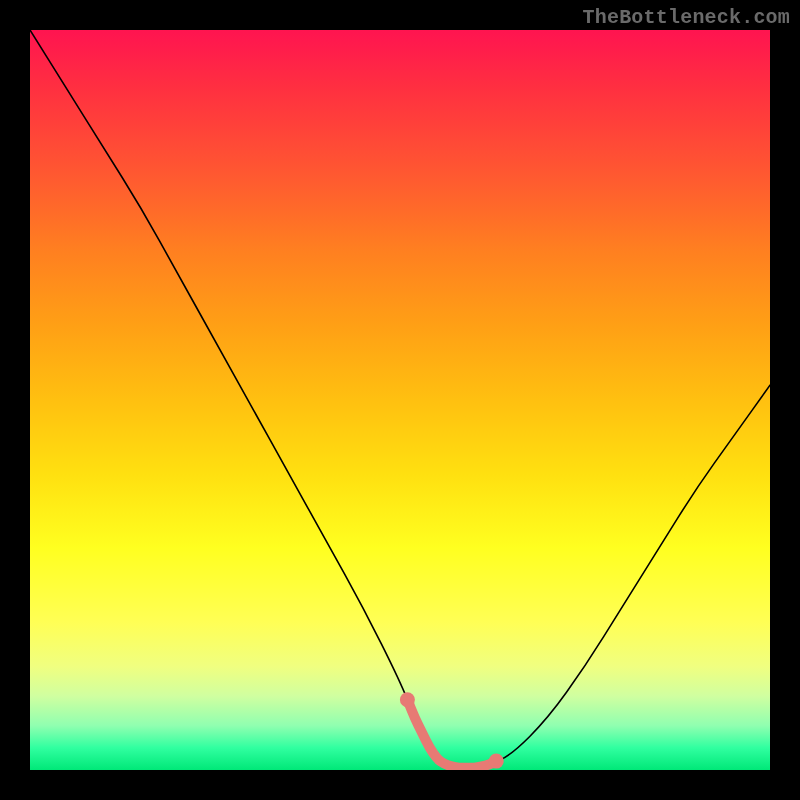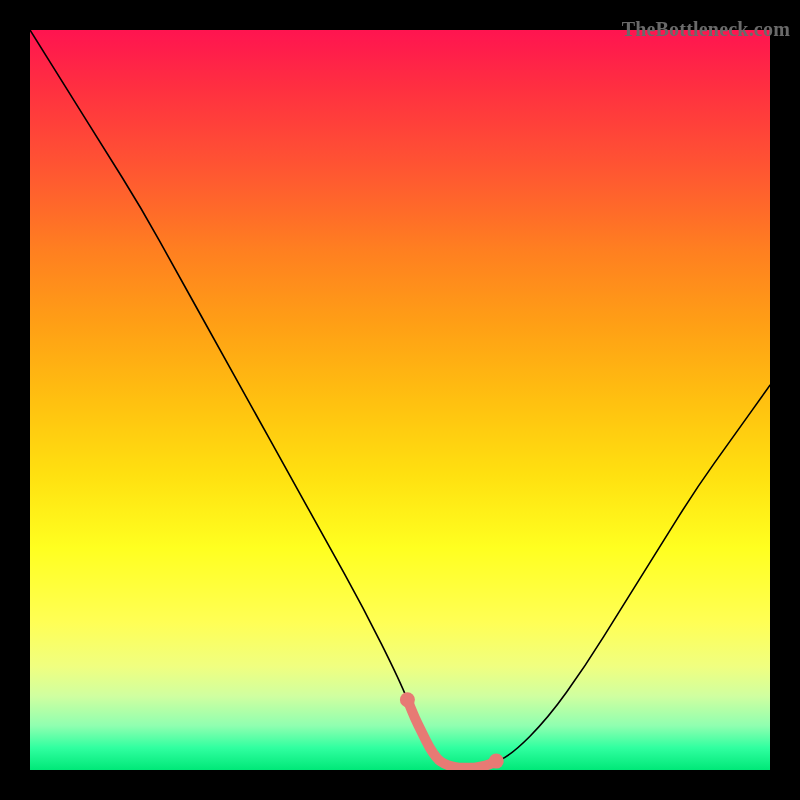--- a/index.html
+++ b/index.html
@@ -33,23 +33,23 @@
       #00e878 100%);
   }
   .plot-svg {
     position: absolute;
     left: 0; top: 0;
     width: 740px;
     height: 740px;
   }
   .watermark {
     position: absolute;
-    top: 18px;
+    top: 6px;
     right: 10px;
-    font-family: Liberation Serif, serif;
+    font-family: Liberation Mono, monospace;
     font-size: 20px;
     font-weight: bold;
     color: #6a6a6a;
     letter-spacing: 0.2px;
   }
 </style>
 </head>
 <body>
 
 <div class="frame">

